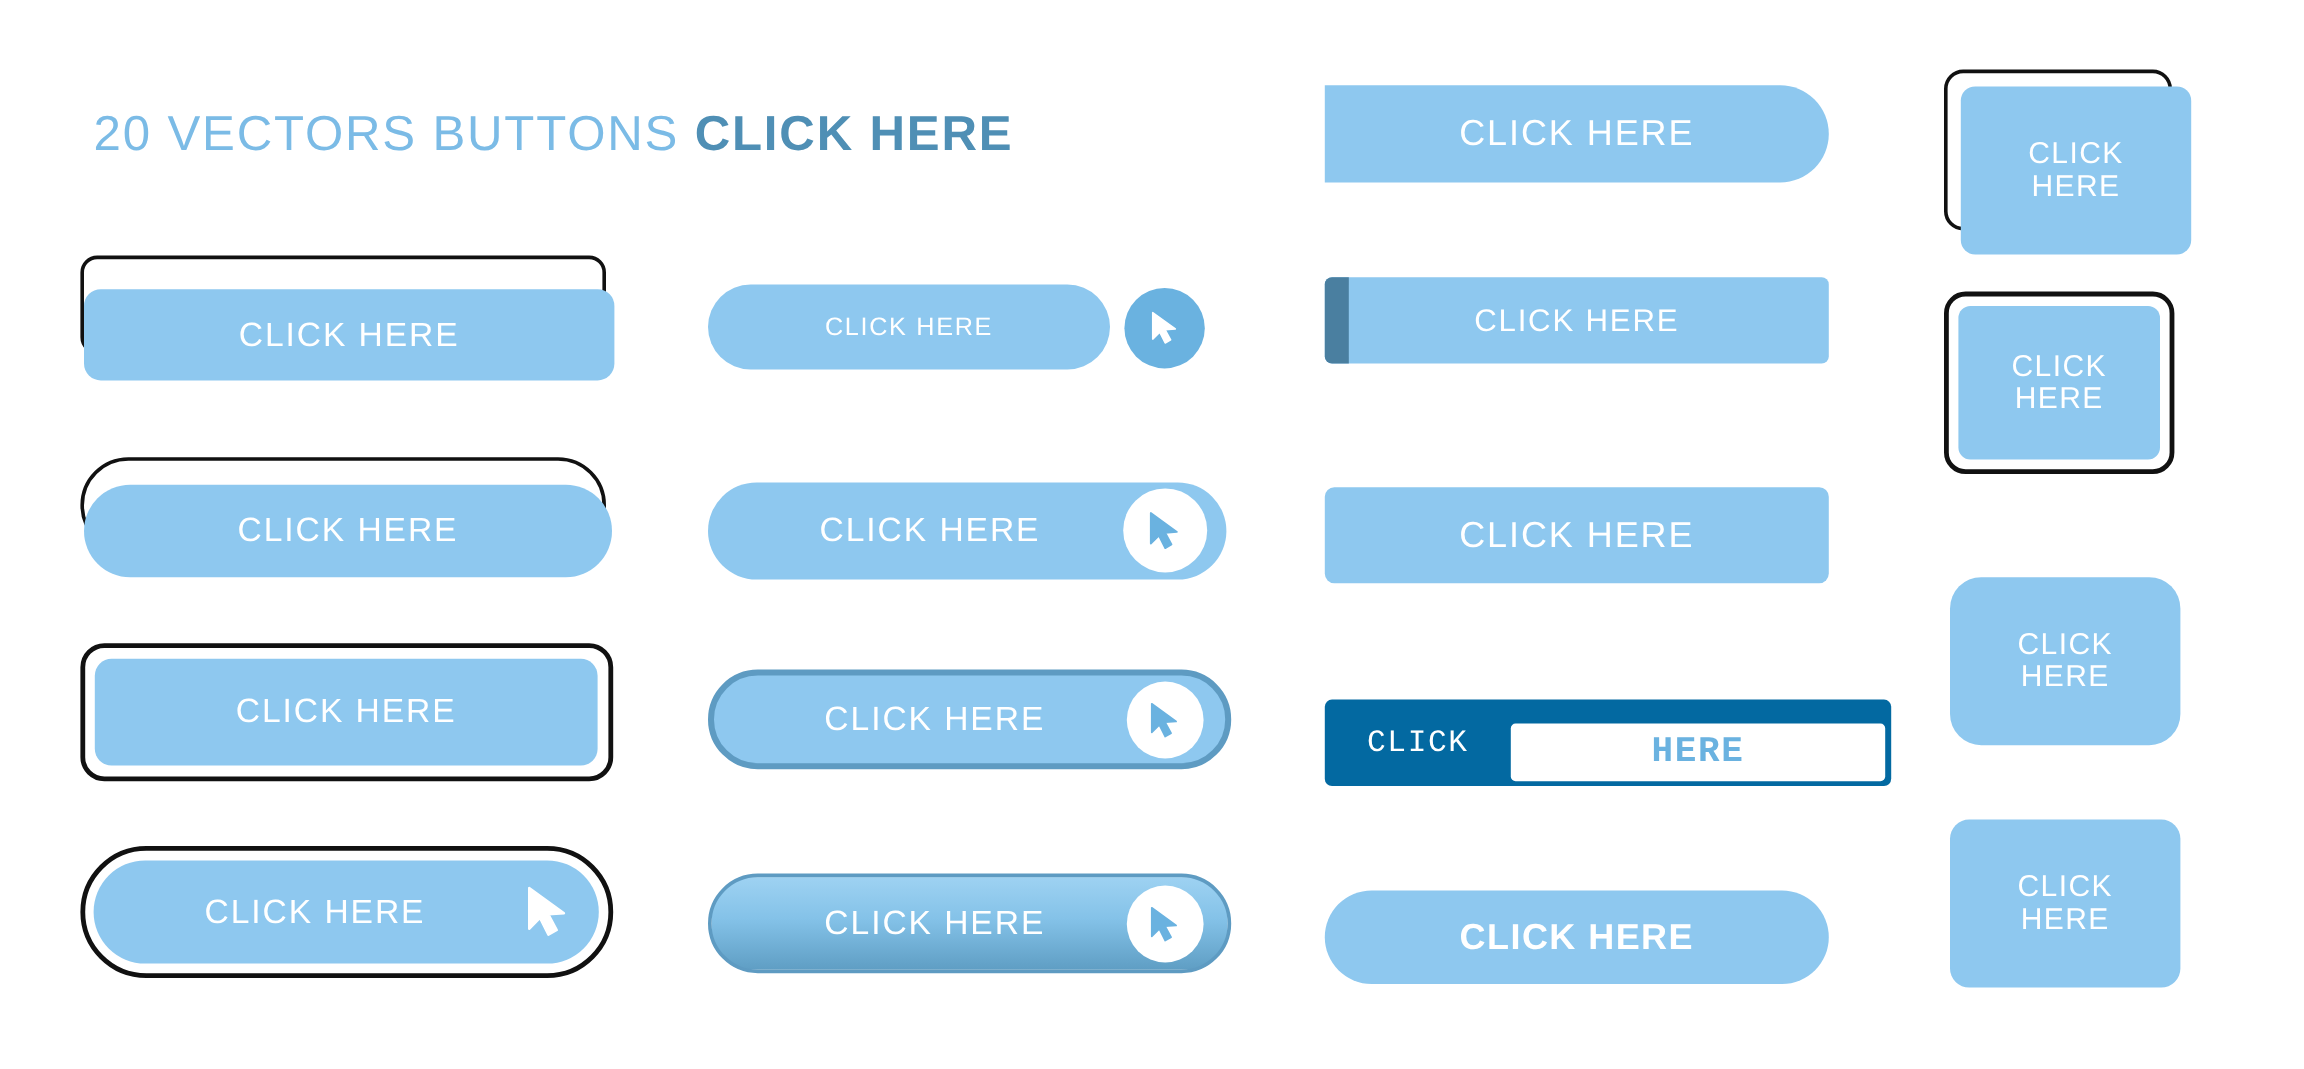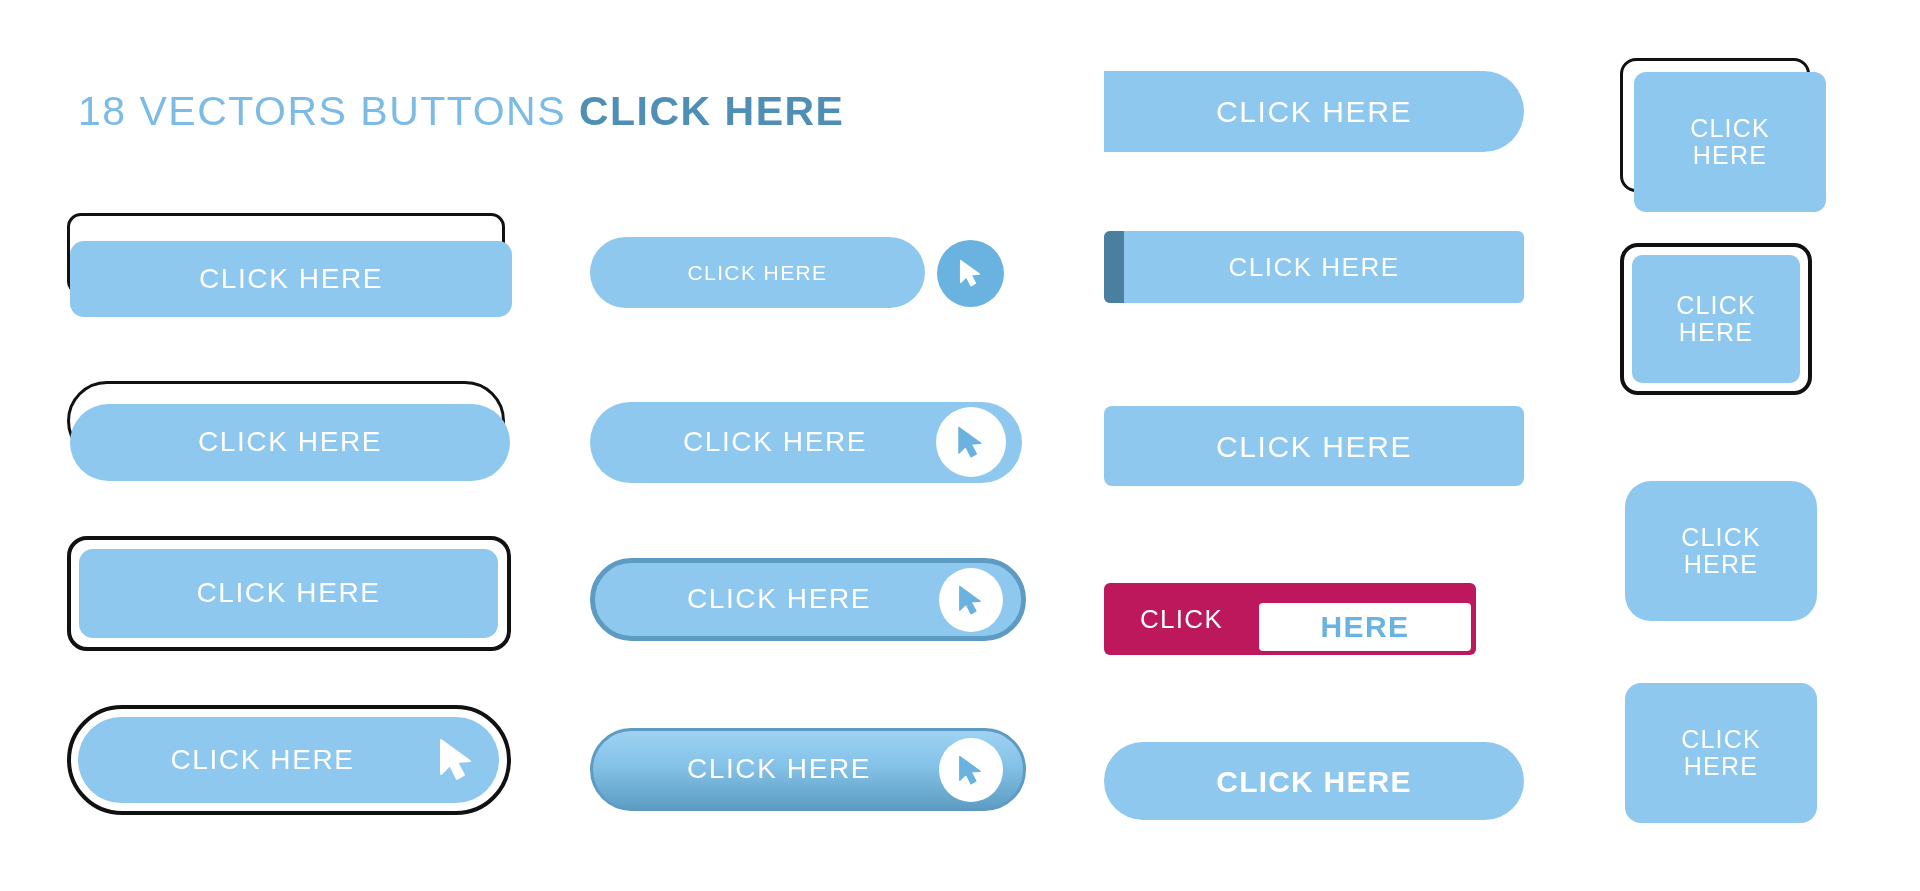--- a/index.html
+++ b/index.html
@@ -81,21 +81,21 @@
     background: #6ab2e0;
   }
   svg { display: block; }
 </style>
 </head>
 <body>
 
 <div class="stage">
 
   <div class="title">
-    <span class="t-light">18 VECTORS BUTTONS </span><span class="t-strong">CLICK HERE</span>
+    <span class="t-light">20 VECTORS BUTTONS </span><span class="t-strong">CLICK HERE</span>
   </div>
 
   <div class="outline" style="left:67px; top:213px; width:438px; height:82px; border-radius:14px;"></div>
   <div class="btn" style="left:70px; top:241px; width:442px; height:76px; border-radius:14px; font-size:28px; letter-spacing:1.6px;">
     <span class="lbl">CLICK HERE</span>
   </div>
 
   <div class="outline" style="left:67px; top:381px; width:438px; height:80px; border-radius:40px;"></div>
   <div class="btn" style="left:70px; top:404px; width:440px; height:77px; border-radius:40px; font-size:28px; letter-spacing:1.6px;">
     <span class="lbl">CLICK HERE</span>
@@ -161,21 +161,21 @@
 
   <div class="btn" style="left:1104px; top:231px; width:420px; height:72px; border-radius:6px; font-size:26px; letter-spacing:1.5px;">
     <span class="lbl">CLICK HERE</span>
   </div>
   <div style="position:absolute; left:1104px; top:231px; width:20px; height:72px; background:#4a7fa0; border-radius:6px 0 0 6px;"></div>
 
   <div class="btn" style="left:1104px; top:406px; width:420px; height:80px; border-radius:8px; font-size:30px; letter-spacing:1.6px;">
     <span class="lbl">CLICK HERE</span>
   </div>
 
-  <div style="position:absolute; left:1104px; top:583px; width:372px; height:72px; border-radius:6px; background:#be185d; display:flex; align-items:stretch;">
+  <div style="position:absolute; left:1104px; top:583px; width:472px; height:72px; border-radius:6px; background:#0369a1; display:flex; align-items:stretch;font-family:Liberation Mono, monospace;">
     <div style="width:155px; display:flex; align-items:center; justify-content:center; color:#ffffff; font-size:26px; letter-spacing:1.3px;">
       <span class="lbl">CLICK</span>
     </div>
     <div style="flex:1; margin:20px 5px 4px 0; background:#ffffff; border-radius:4px; display:flex; align-items:center; justify-content:center; color:#6ab2e0; font-size:30px; font-weight:700; letter-spacing:1.4px;">
       <span class="lbl">HERE</span>
     </div>
   </div>
 
   <div class="btn" style="left:1104px; top:742px; width:420px; height:78px; border-radius:39px; font-size:30px; font-weight:700; letter-spacing:1.2px;">
     <span class="lbl">CLICK HERE</span>

